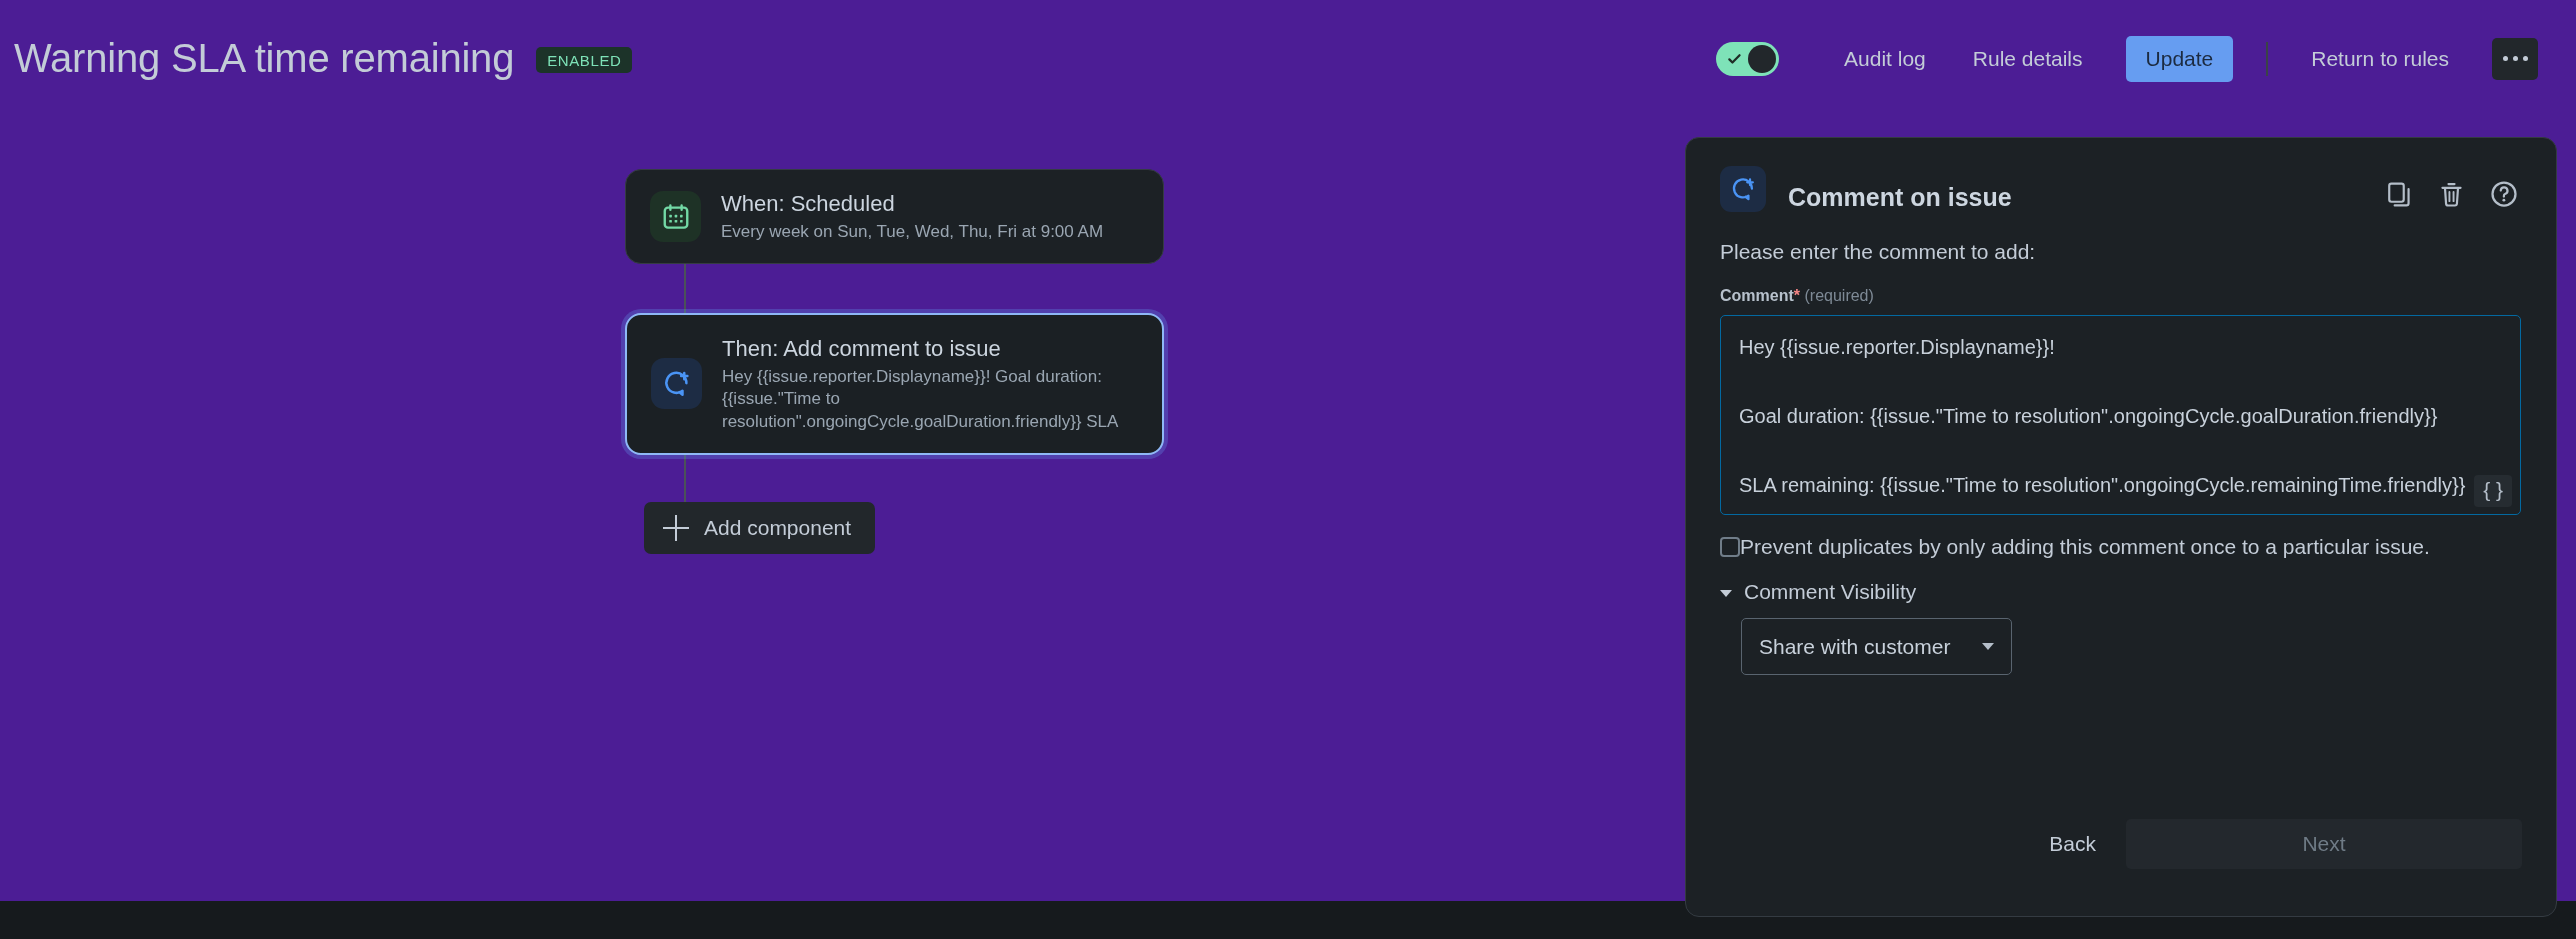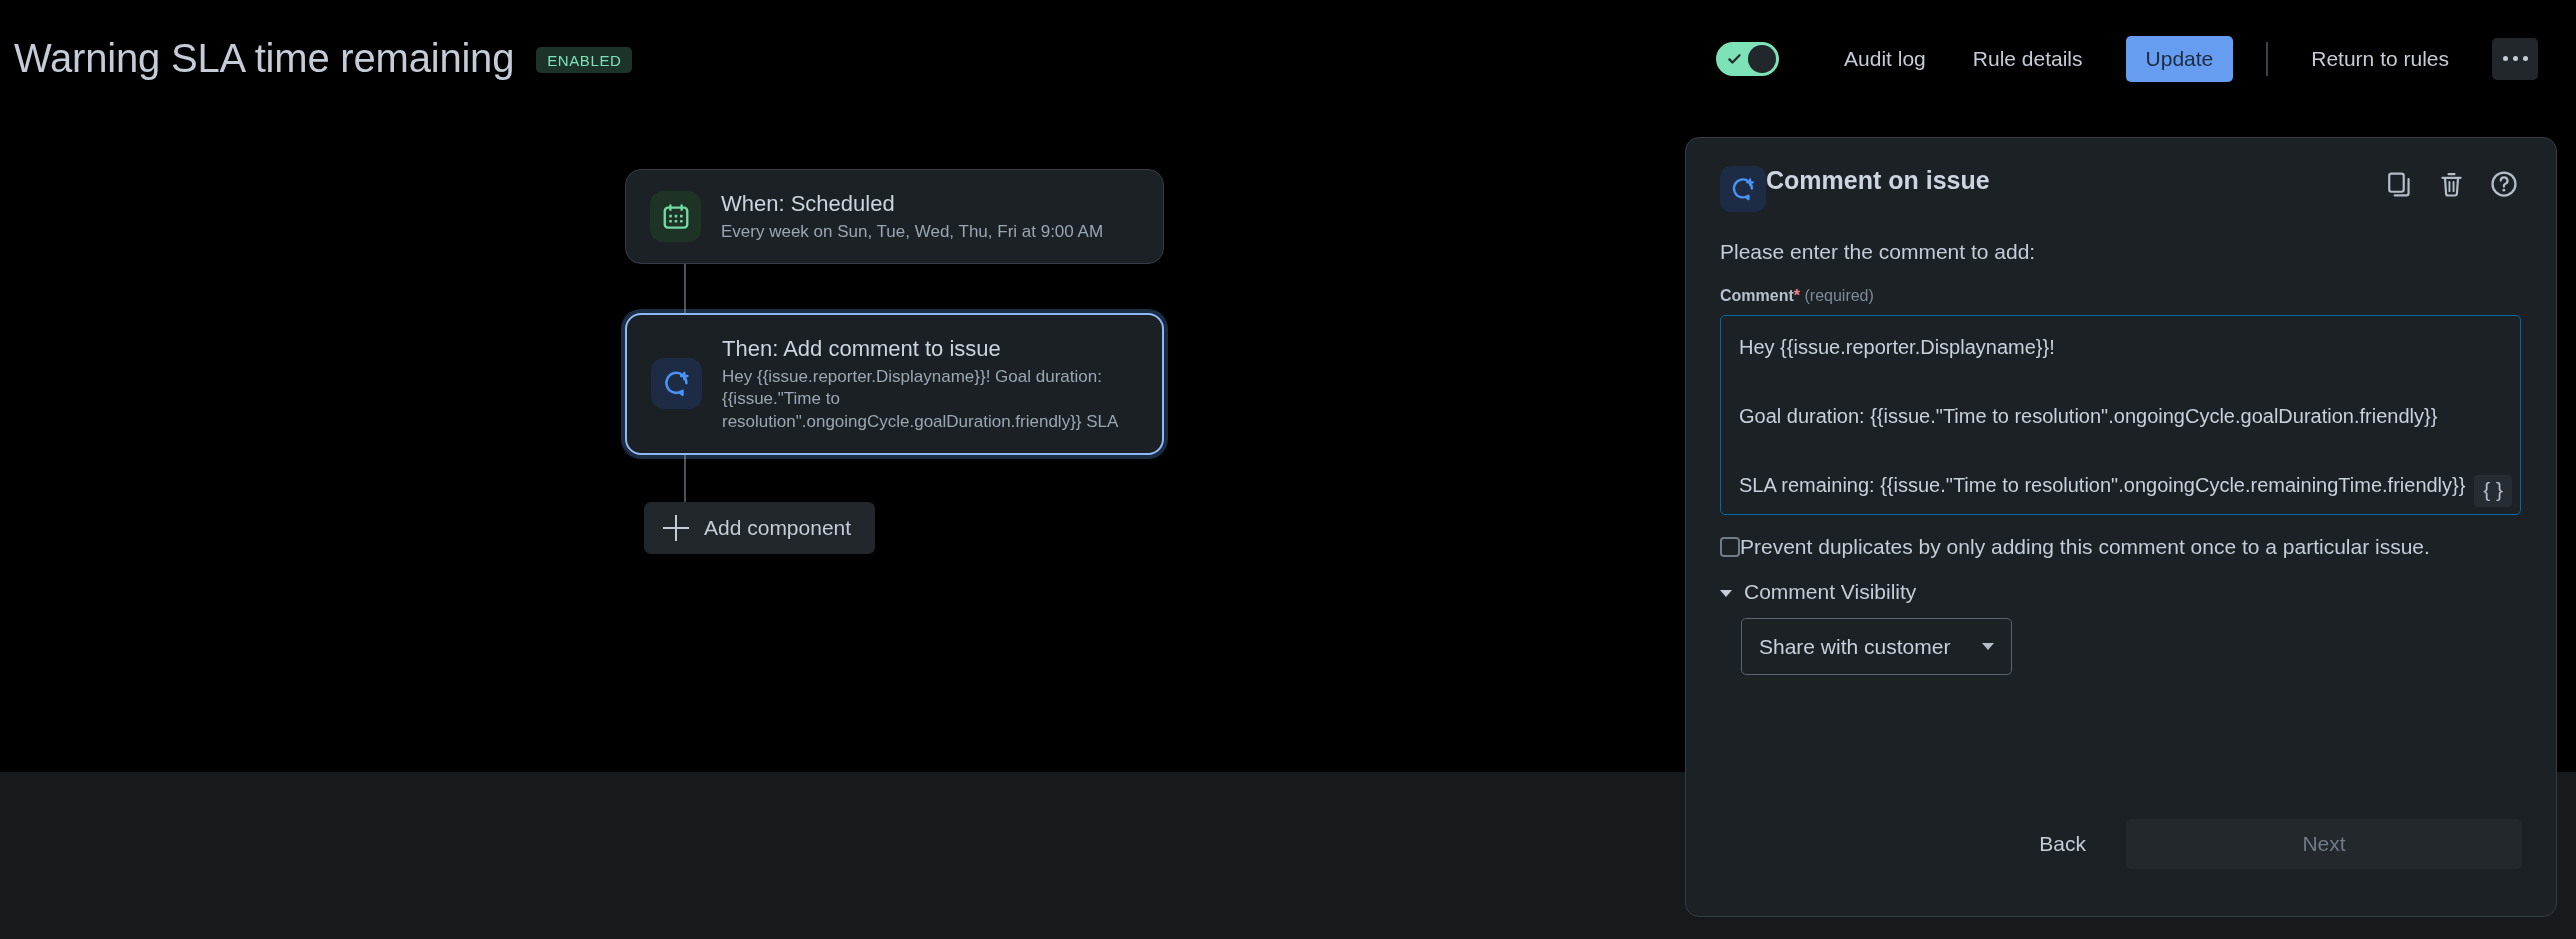--- a/index.html
+++ b/index.html
@@ -11,22 +11,22 @@
     width: 2576px;
     height: 940px;
     overflow: hidden;
     font-family: "Liberation Sans", sans-serif;
     color: #c7d1db;
     -webkit-font-smoothing: antialiased;
   }
   .page {
     position: relative;
     width: 2576px;
-    height: 772px;
-    background: #000000;
+    height: 901px;
+    background: #4c1d95;
   }
 
   
   .header {
     position: absolute;
     left: 0; top: 0;
     width: 2576px;
     height: 117px;
     display: flex;
     align-items: center;
@@ -230,21 +230,22 @@
     width: 872px;
     height: 780px;
     box-sizing: border-box;
     background: #1c2125;
     border: 1px solid #343b42;
     border-radius: 14px;
     padding: 28px 34px 0 34px;
   }
   .panel-head {
     display: flex;
-    align-items: flex-start;
+    align-items: flex-end;
+    gap: 22px;
   }
   .panel-title {
     font-size: 25px;
     font-weight: bold;
     color: #cdd6e0;
   }
   .panel-actions {
     margin-left: auto;
     display: flex;
     align-items: center;
@@ -362,21 +363,21 @@
     border-top: 7px solid #b4bec9;
   }
   .footer-btns {
     position: absolute;
     left: 34px;
     right: 34px;
     bottom: 47px;
     display: flex;
     align-items: center;
     justify-content: flex-end;
-    gap: 14px;
+    gap: 4px;
   }
   .btn-back {
     background: transparent;
     border: none;
     font-size: 21px;
     color: #c3ccd7;
     padding: 12px 26px;
     border-radius: 5px;
     cursor: pointer;
     font-family: inherit;

